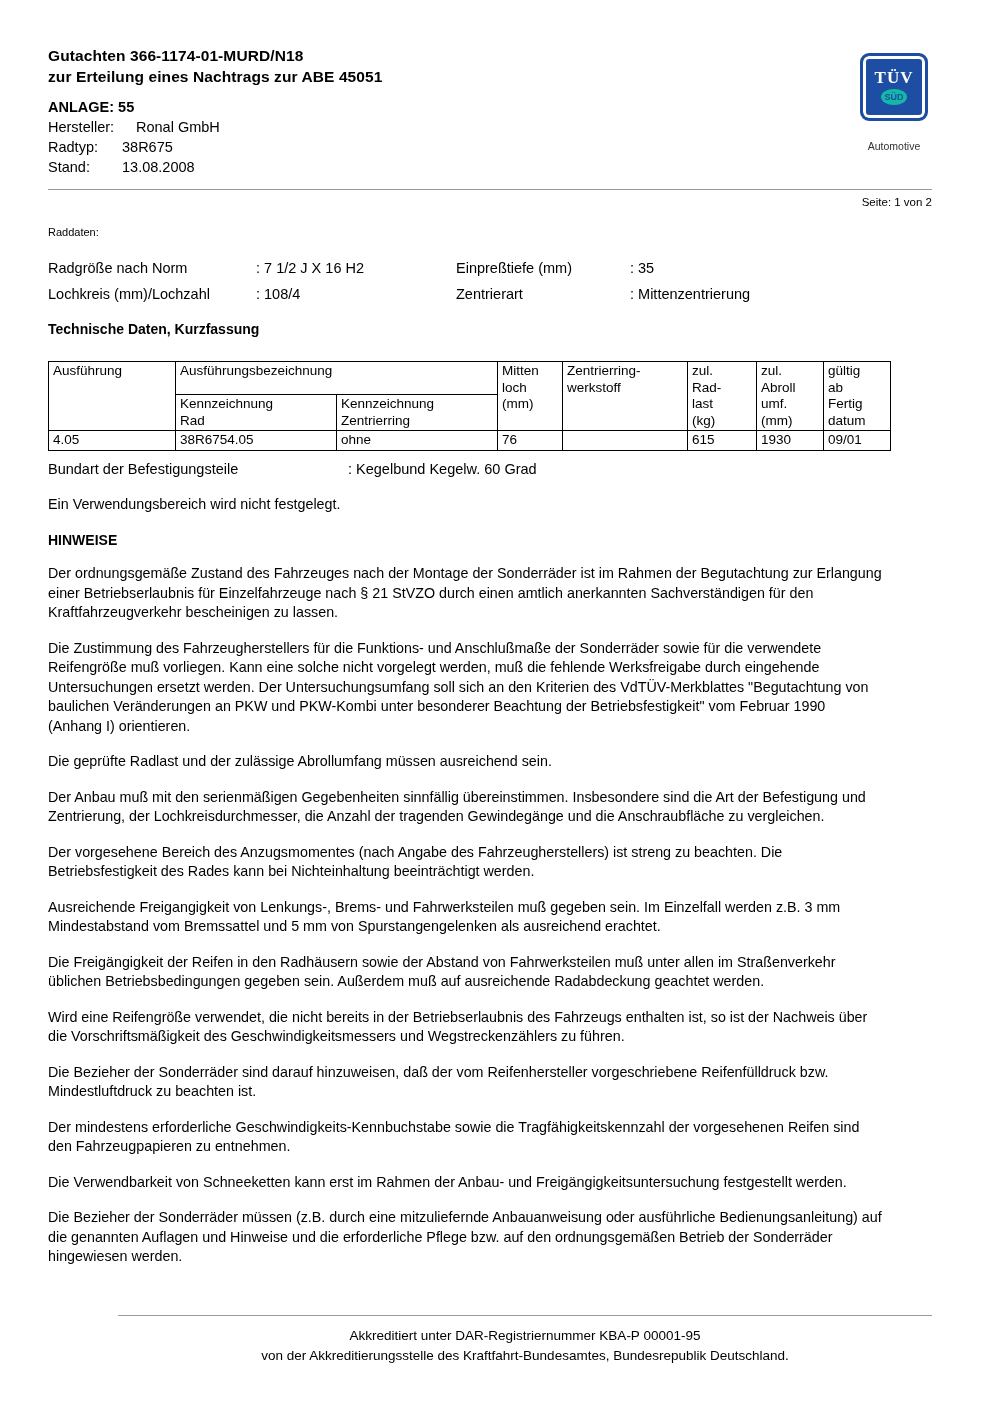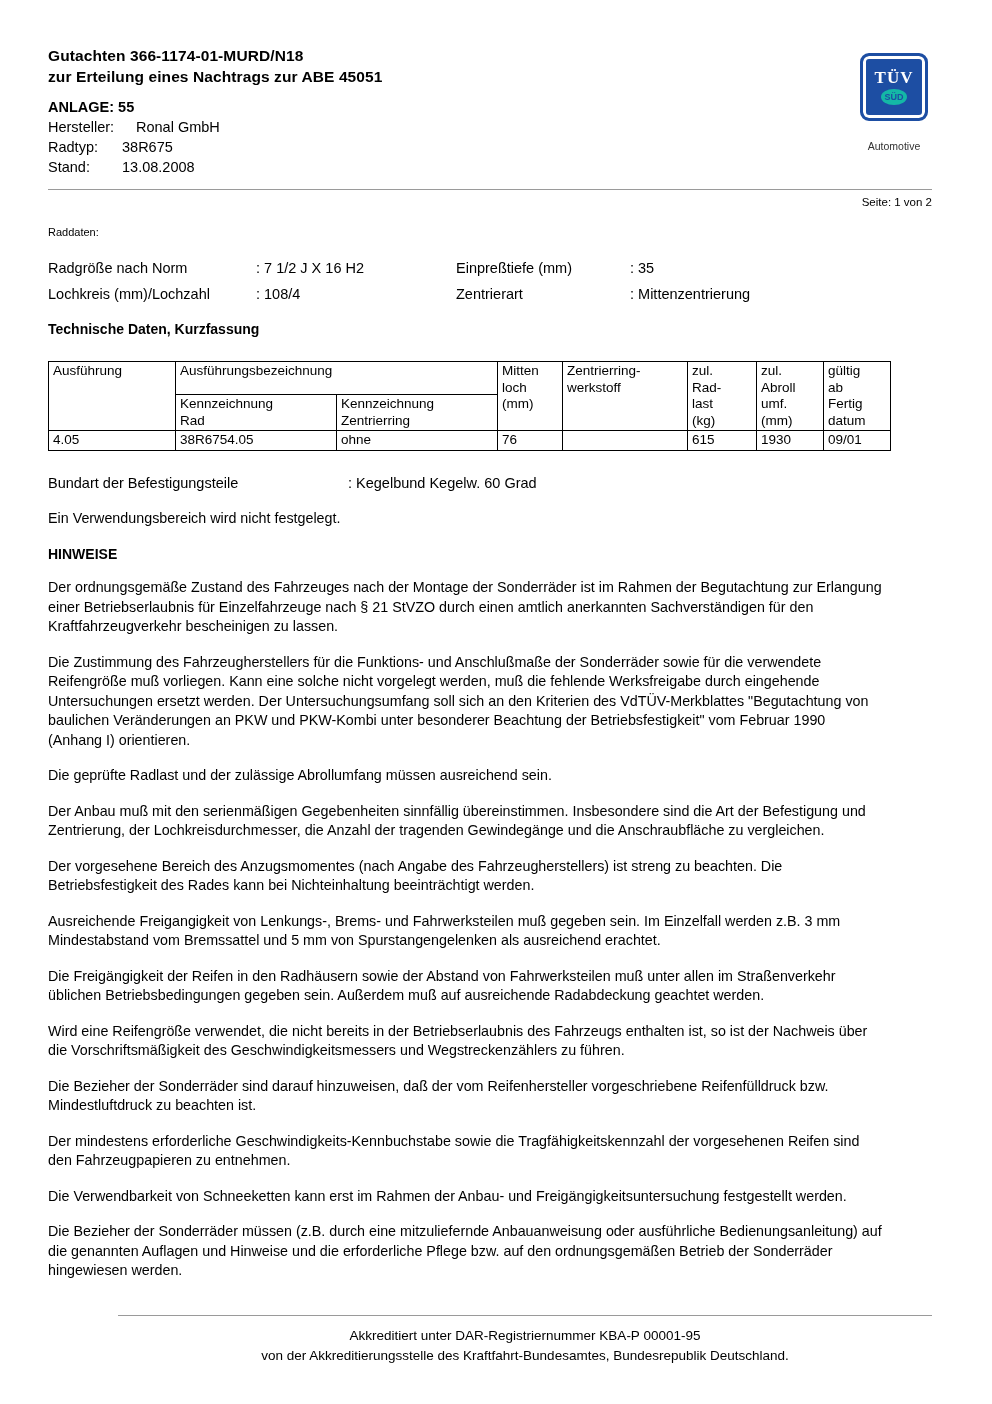--- a/index.html
+++ b/index.html
@@ -155,21 +155,21 @@
   .c-last   { width: 60px; }
   .c-abroll { width: 58px; }
   .c-gueltig{ width: 58px; }
   .num { text-align: right; }
   .subhdr td { height: 32px; }
 
   
   .bund {
     display: flex;
     font-size: 14.5px;
-    margin-top: 24px;
+    margin-top: 10px;
   }
   .bund .k { width: 300px; }
   p.body {
     font-size: 14.3px;
     line-height: 19.5px;
     margin: 16px 0 0 0;
     width: 835px;
     text-align: left;
   }
   p.single { margin-top: 18px; }

